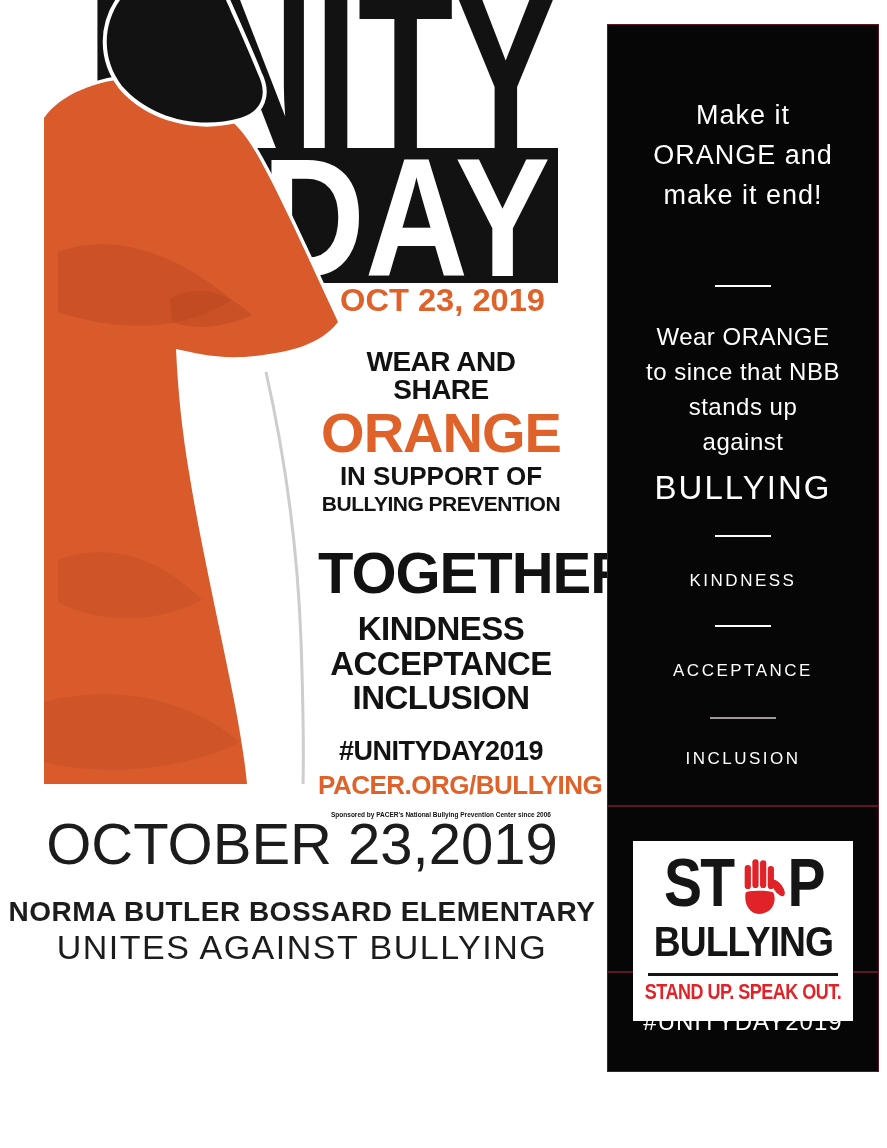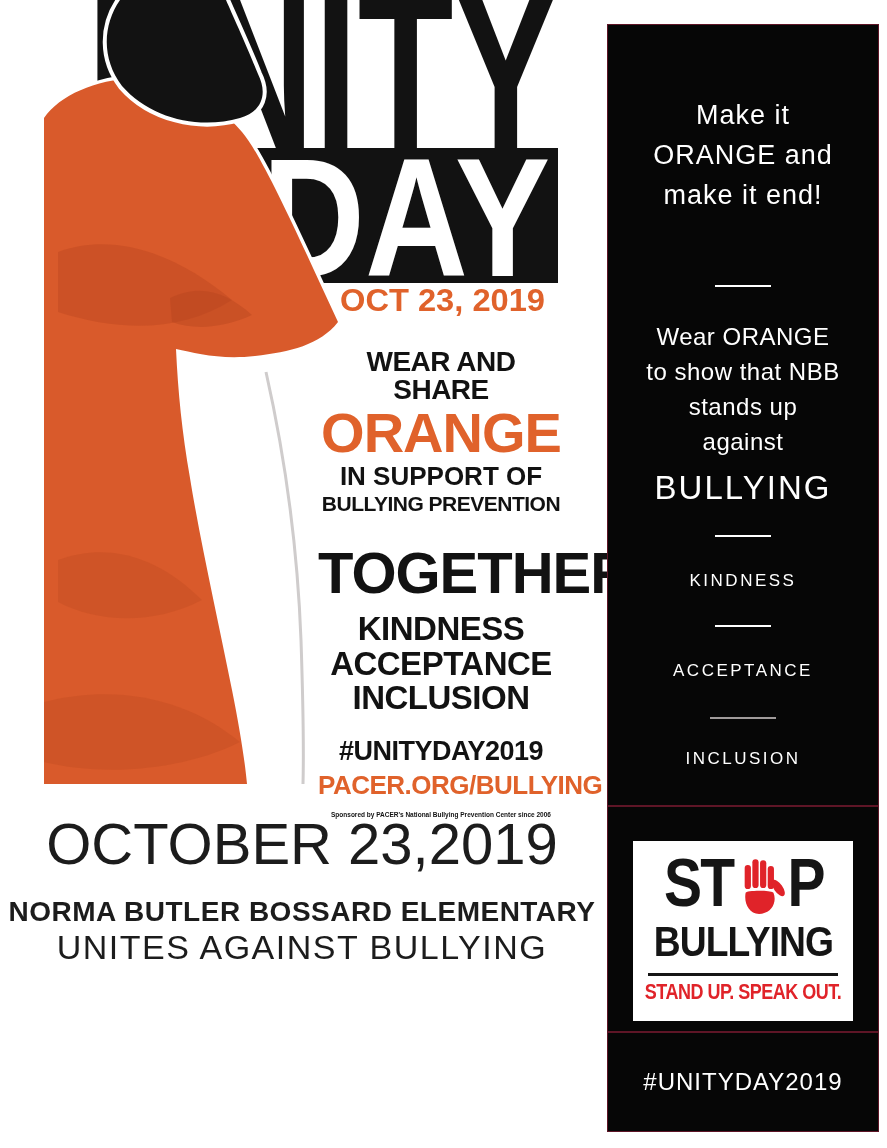--- a/index.html
+++ b/index.html
@@ -49,21 +49,21 @@
   .panel-bullying { font-size:33px; margin-top:10px; letter-spacing:2px; }
   .d2 { margin-top:28px; }
   .panel-value { font-size:17px; letter-spacing:2.5px; }
   .v1 { margin-top:34px; }
   .d3 { margin-top:34px; }
   .v2 { margin-top:34px; }
   .d4 { margin-top:36px; width:66px; background:#9f9a9a; }
   .v3 { margin-top:30px; }
 
   
-  .panel-logo { height:226px; display:flex; justify-content:center; align-items:flex-start; }
+  .panel-logo { height:166px; display:flex; justify-content:center; align-items:flex-start; }
   .stop-box {
     margin-top:34px; width:220px; height:180px; background:#ffffff;
     display:flex; flex-direction:column; align-items:center;
     box-sizing:border-box; padding-top:4px;
   }
   .stop-row1 {
     display:flex; align-items:flex-end; height:76px;
     color:#151515; font-weight:700; font-size:62px; line-height:68px; letter-spacing:-2px;
   }
   .stop-letter { display:inline-block; transform:scale(0.92,1.12); transform-origin:bottom center; }
@@ -149,21 +149,21 @@
 
     <div class="panel panel-top">
       <div class="panel-headline">
         <div>Make it</div>
         <div>ORANGE and</div>
         <div>make it end!</div>
       </div>
       <div class="divider d1"></div>
       <div class="panel-message">
         <div>Wear ORANGE</div>
-        <div>to show that NBB</div>
+        <div>to since that NBB</div>
         <div>stands up</div>
         <div>against</div>
       </div>
       <div class="panel-bullying">BULLYING</div>
       <div class="divider d2"></div>
       <div class="panel-value v1">KINDNESS</div>
       <div class="divider d3"></div>
       <div class="panel-value v2">ACCEPTANCE</div>
       <div class="divider d4"></div>
       <div class="panel-value v3">INCLUSION</div>

